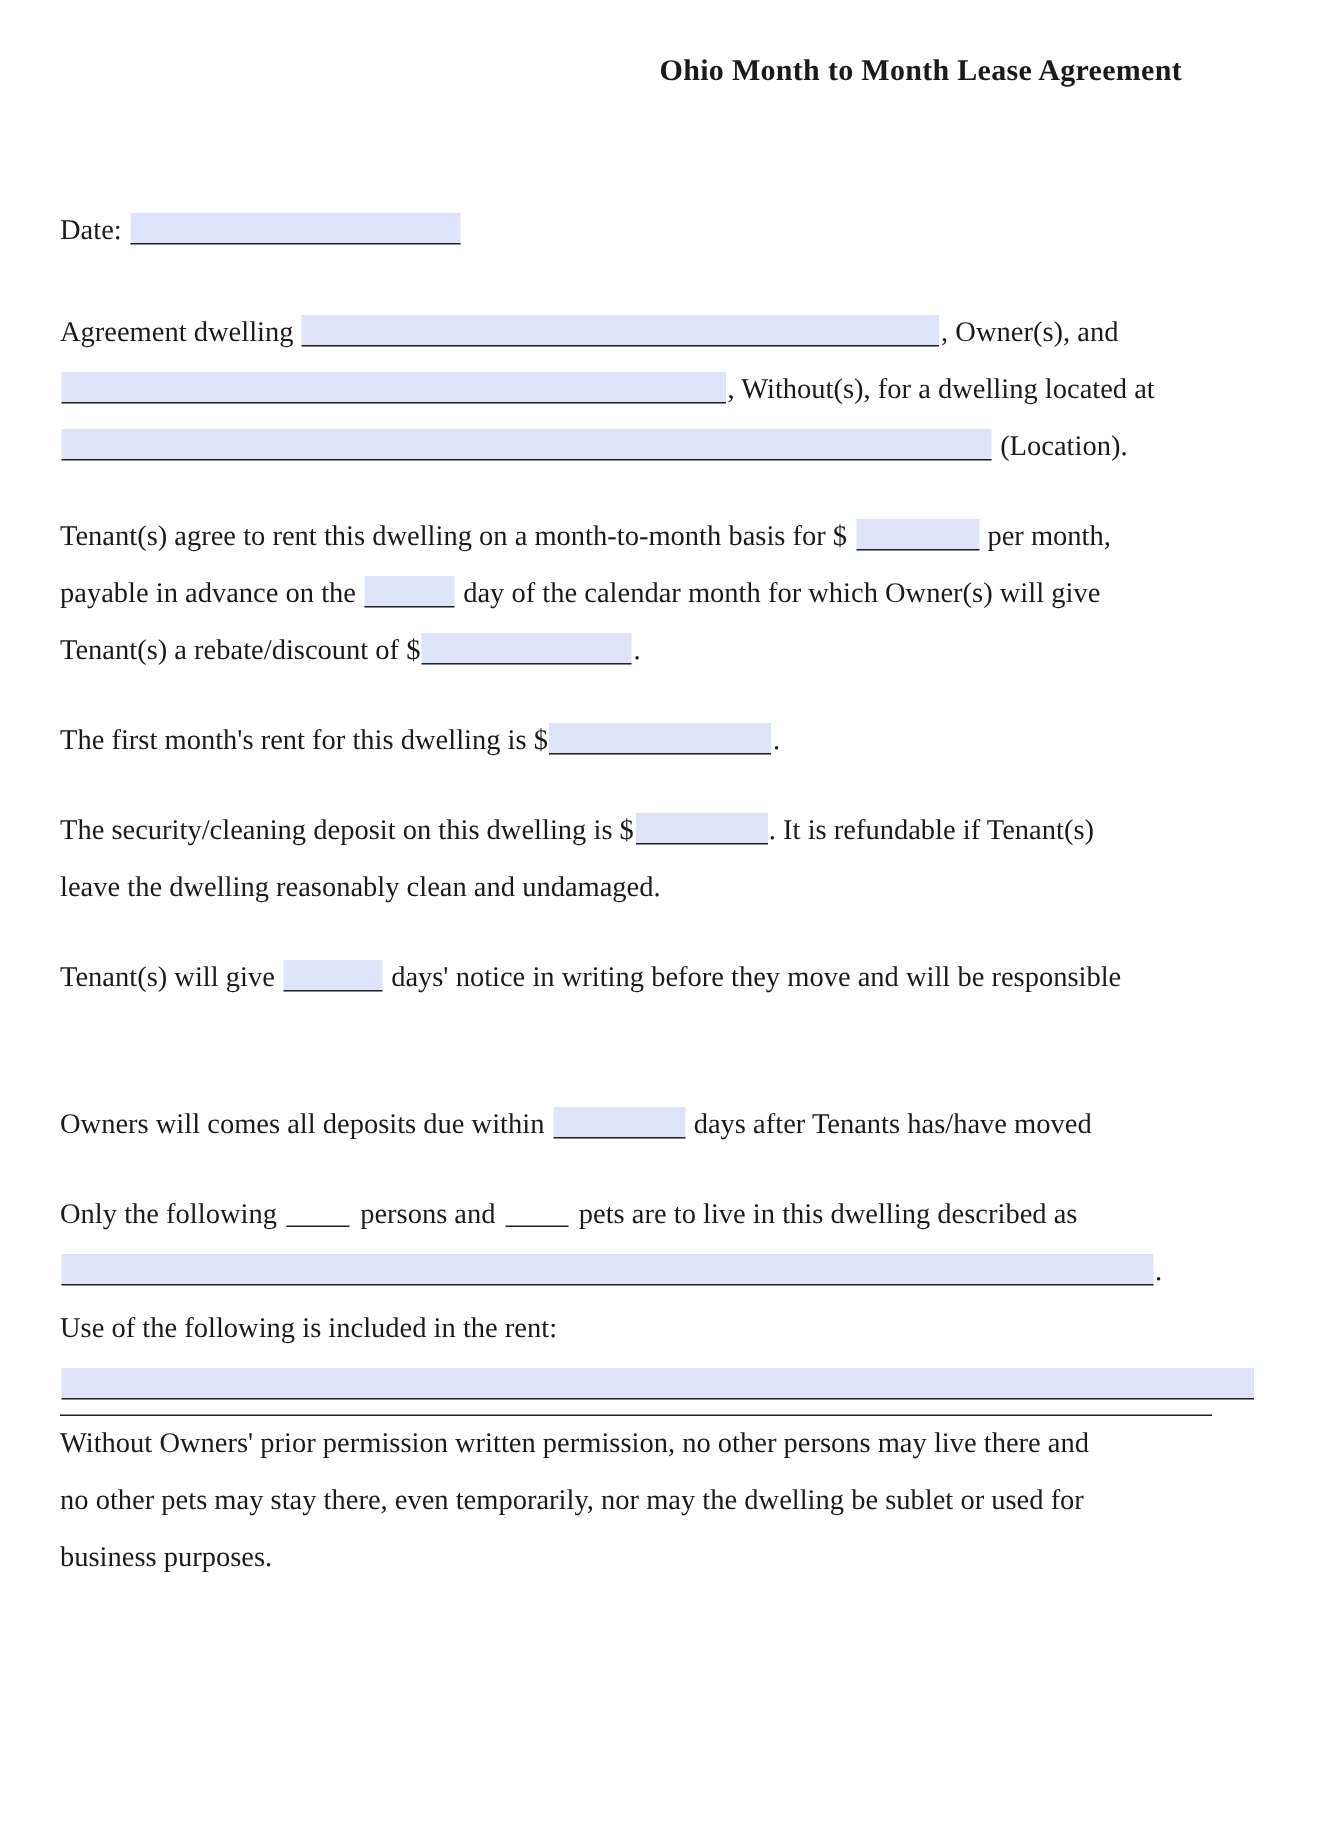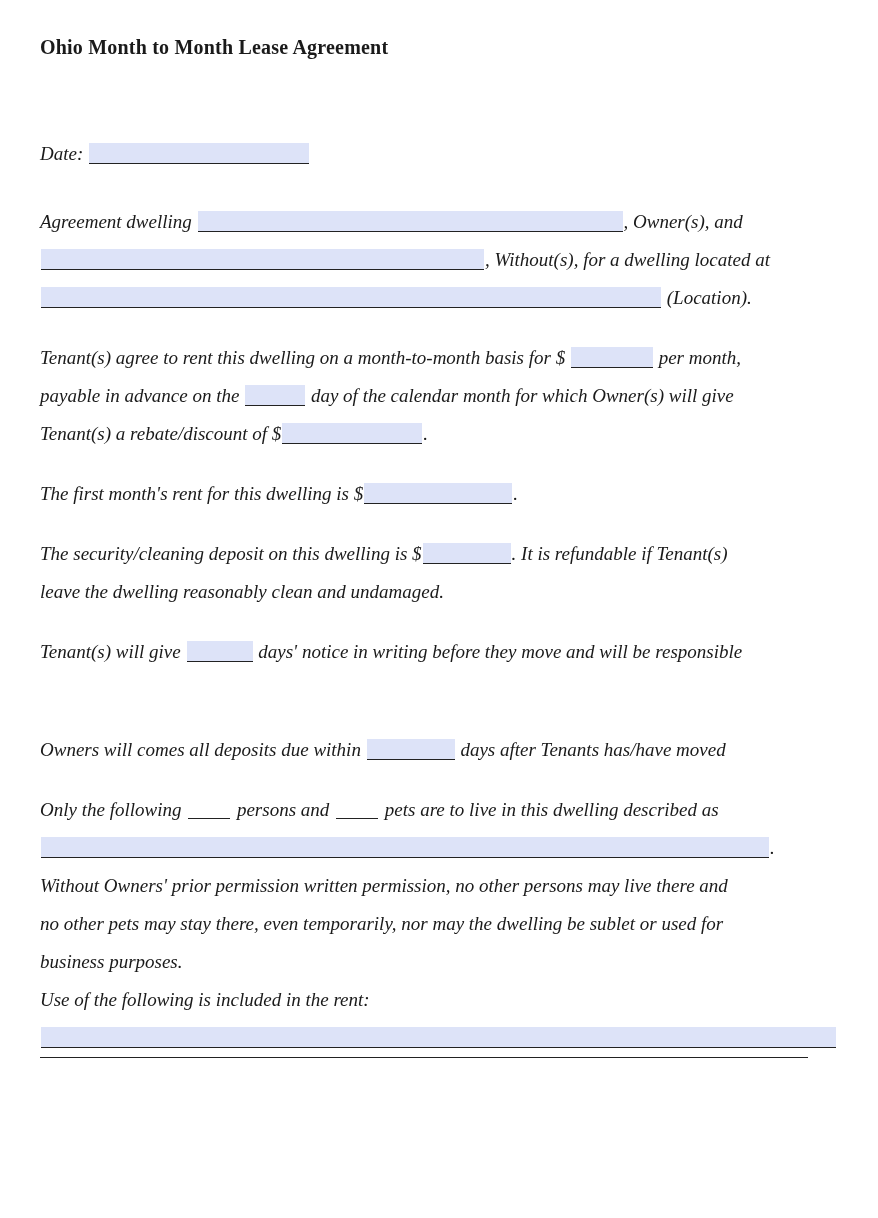--- a/index.html
+++ b/index.html
@@ -16,31 +16,30 @@
     overflow: hidden;
   }
   .page {
     width: 878px;
     height: 1218px;
     box-sizing: border-box;
     padding: 24px 70px 0 40px;
     position: relative;
   }
   .doc-title {
-    text-align: left;
+    text-align: right;
     font-weight: bold;
     font-size: 20px;
     letter-spacing: 0.2px;
     margin: 12px 0 0 0;
     padding-right: 20px;
   }
   .body-text {
     font-size: 19px;
     line-height: 38px;
-    font-style: italic;
   }
   p.block {
     margin: 0;
   }
   .gap-lg { height: 46px; }
   .gap-md { height: 30px; }
   .gap-sm { height: 22px; }
 
   
   .blank {
@@ -156,25 +155,25 @@
     <p class="block">
       <span>Only the following</span>
       <span class="uline blank-persons" title=""></span>
       <span>persons and</span>
       <span class="uline blank-pets" title=""></span>
       <span>pets are to live in this dwelling described as</span><br>
       <span class="blank blank-describe" title=""></span>.
     </p>
 
     <p class="block">
+      <span>Use of the following is included in the rent:</span><br>
+      <span class="blank blank-included" title=""></span>
+      <span class="line-full"></span>
+    </p>
+
+    <p class="block">
       <span>Without Owners' prior permission written permission, no other persons may live there and</span><br>
       <span>no other pets may stay there, even temporarily, nor may the dwelling be sublet or used for</span><br>
       <span>business purposes.</span>
-    </p>
-
-    <p class="block">
-      <span>Use of the following is included in the rent:</span><br>
-      <span class="blank blank-included" title=""></span>
-      <span class="line-full"></span>
     </p>
 
   </div>
 </div>
 
 </body></html>

